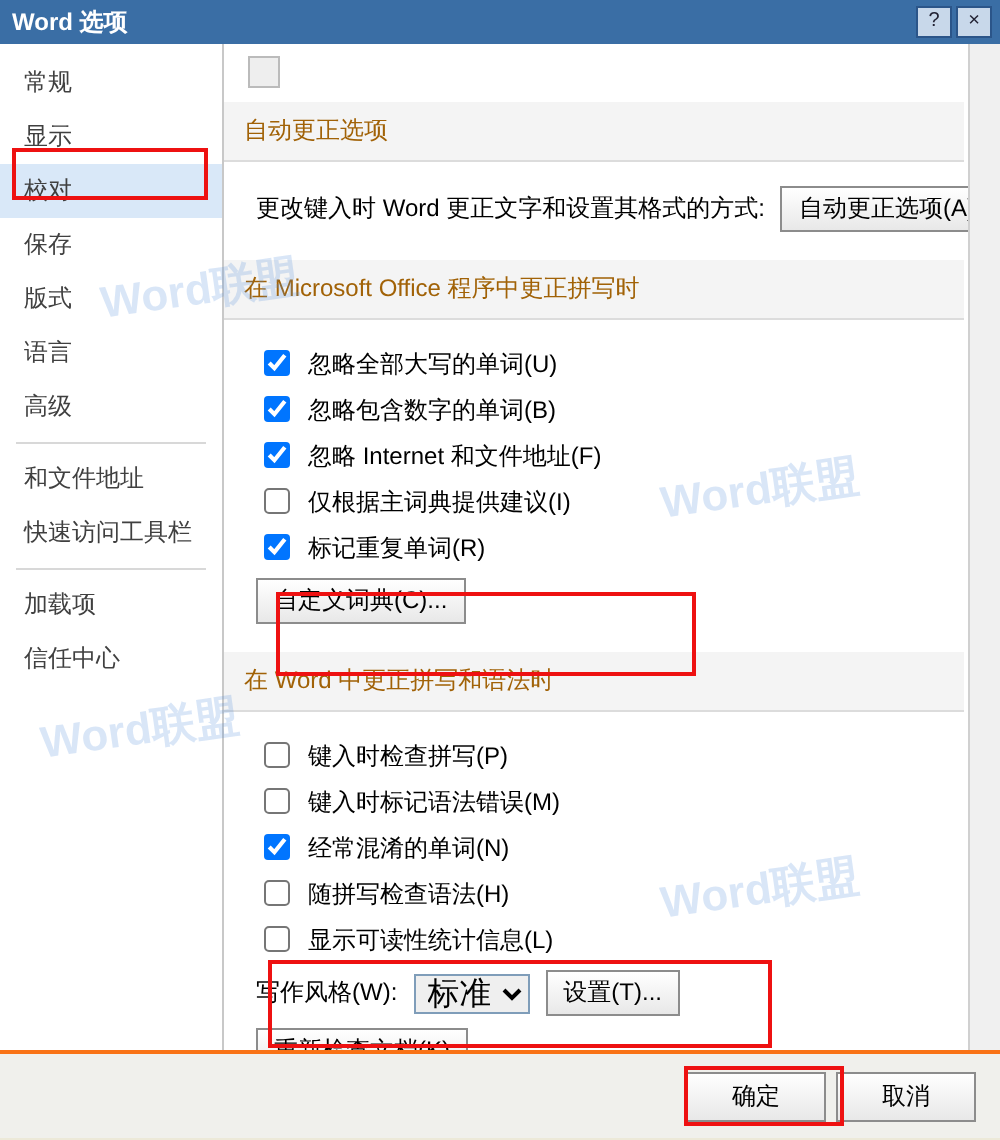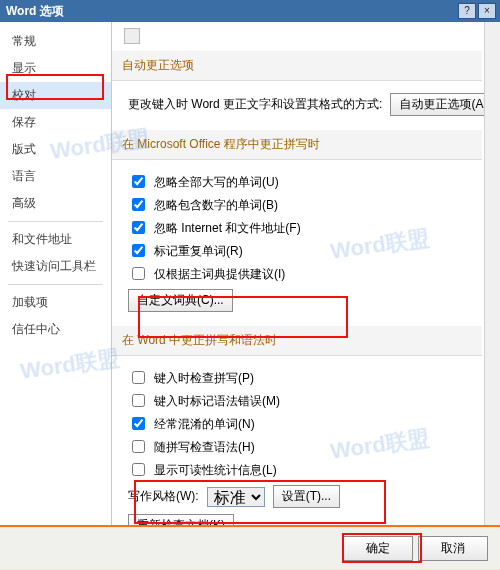--- a/index.html
+++ b/index.html
@@ -193,26 +193,26 @@
           </label>
         <label class="chk">
             <input type="checkbox" checked="" style="">
             <span>忽略包含数字的单词(B)</span>
           </label>
         <label class="chk">
             <input type="checkbox" checked="" style="">
             <span>忽略 Internet 和文件地址(F)</span>
           </label>
         <label class="chk">
+            <input type="checkbox" style="">
+            <span>仅根据主词典提供建议(I)</span>
+          </label>
+        <label class="chk">
             <input type="checkbox" checked="" style="">
             <span>标记重复单词(R)</span>
-          </label>
-        <label class="chk">
-            <input type="checkbox" style="">
-            <span>仅根据主词典提供建议(I)</span>
           </label>
         <div class="row" style="margin-top:6px;">
           <button class="winbtn">自定义词典(C)...</button>
         </div>
       </div>
 
       <div class="section-header">在 Word 中更正拼写和语法时</div>
       <div class="section-body">
         <label class="chk">
             <input type="checkbox" style="">

